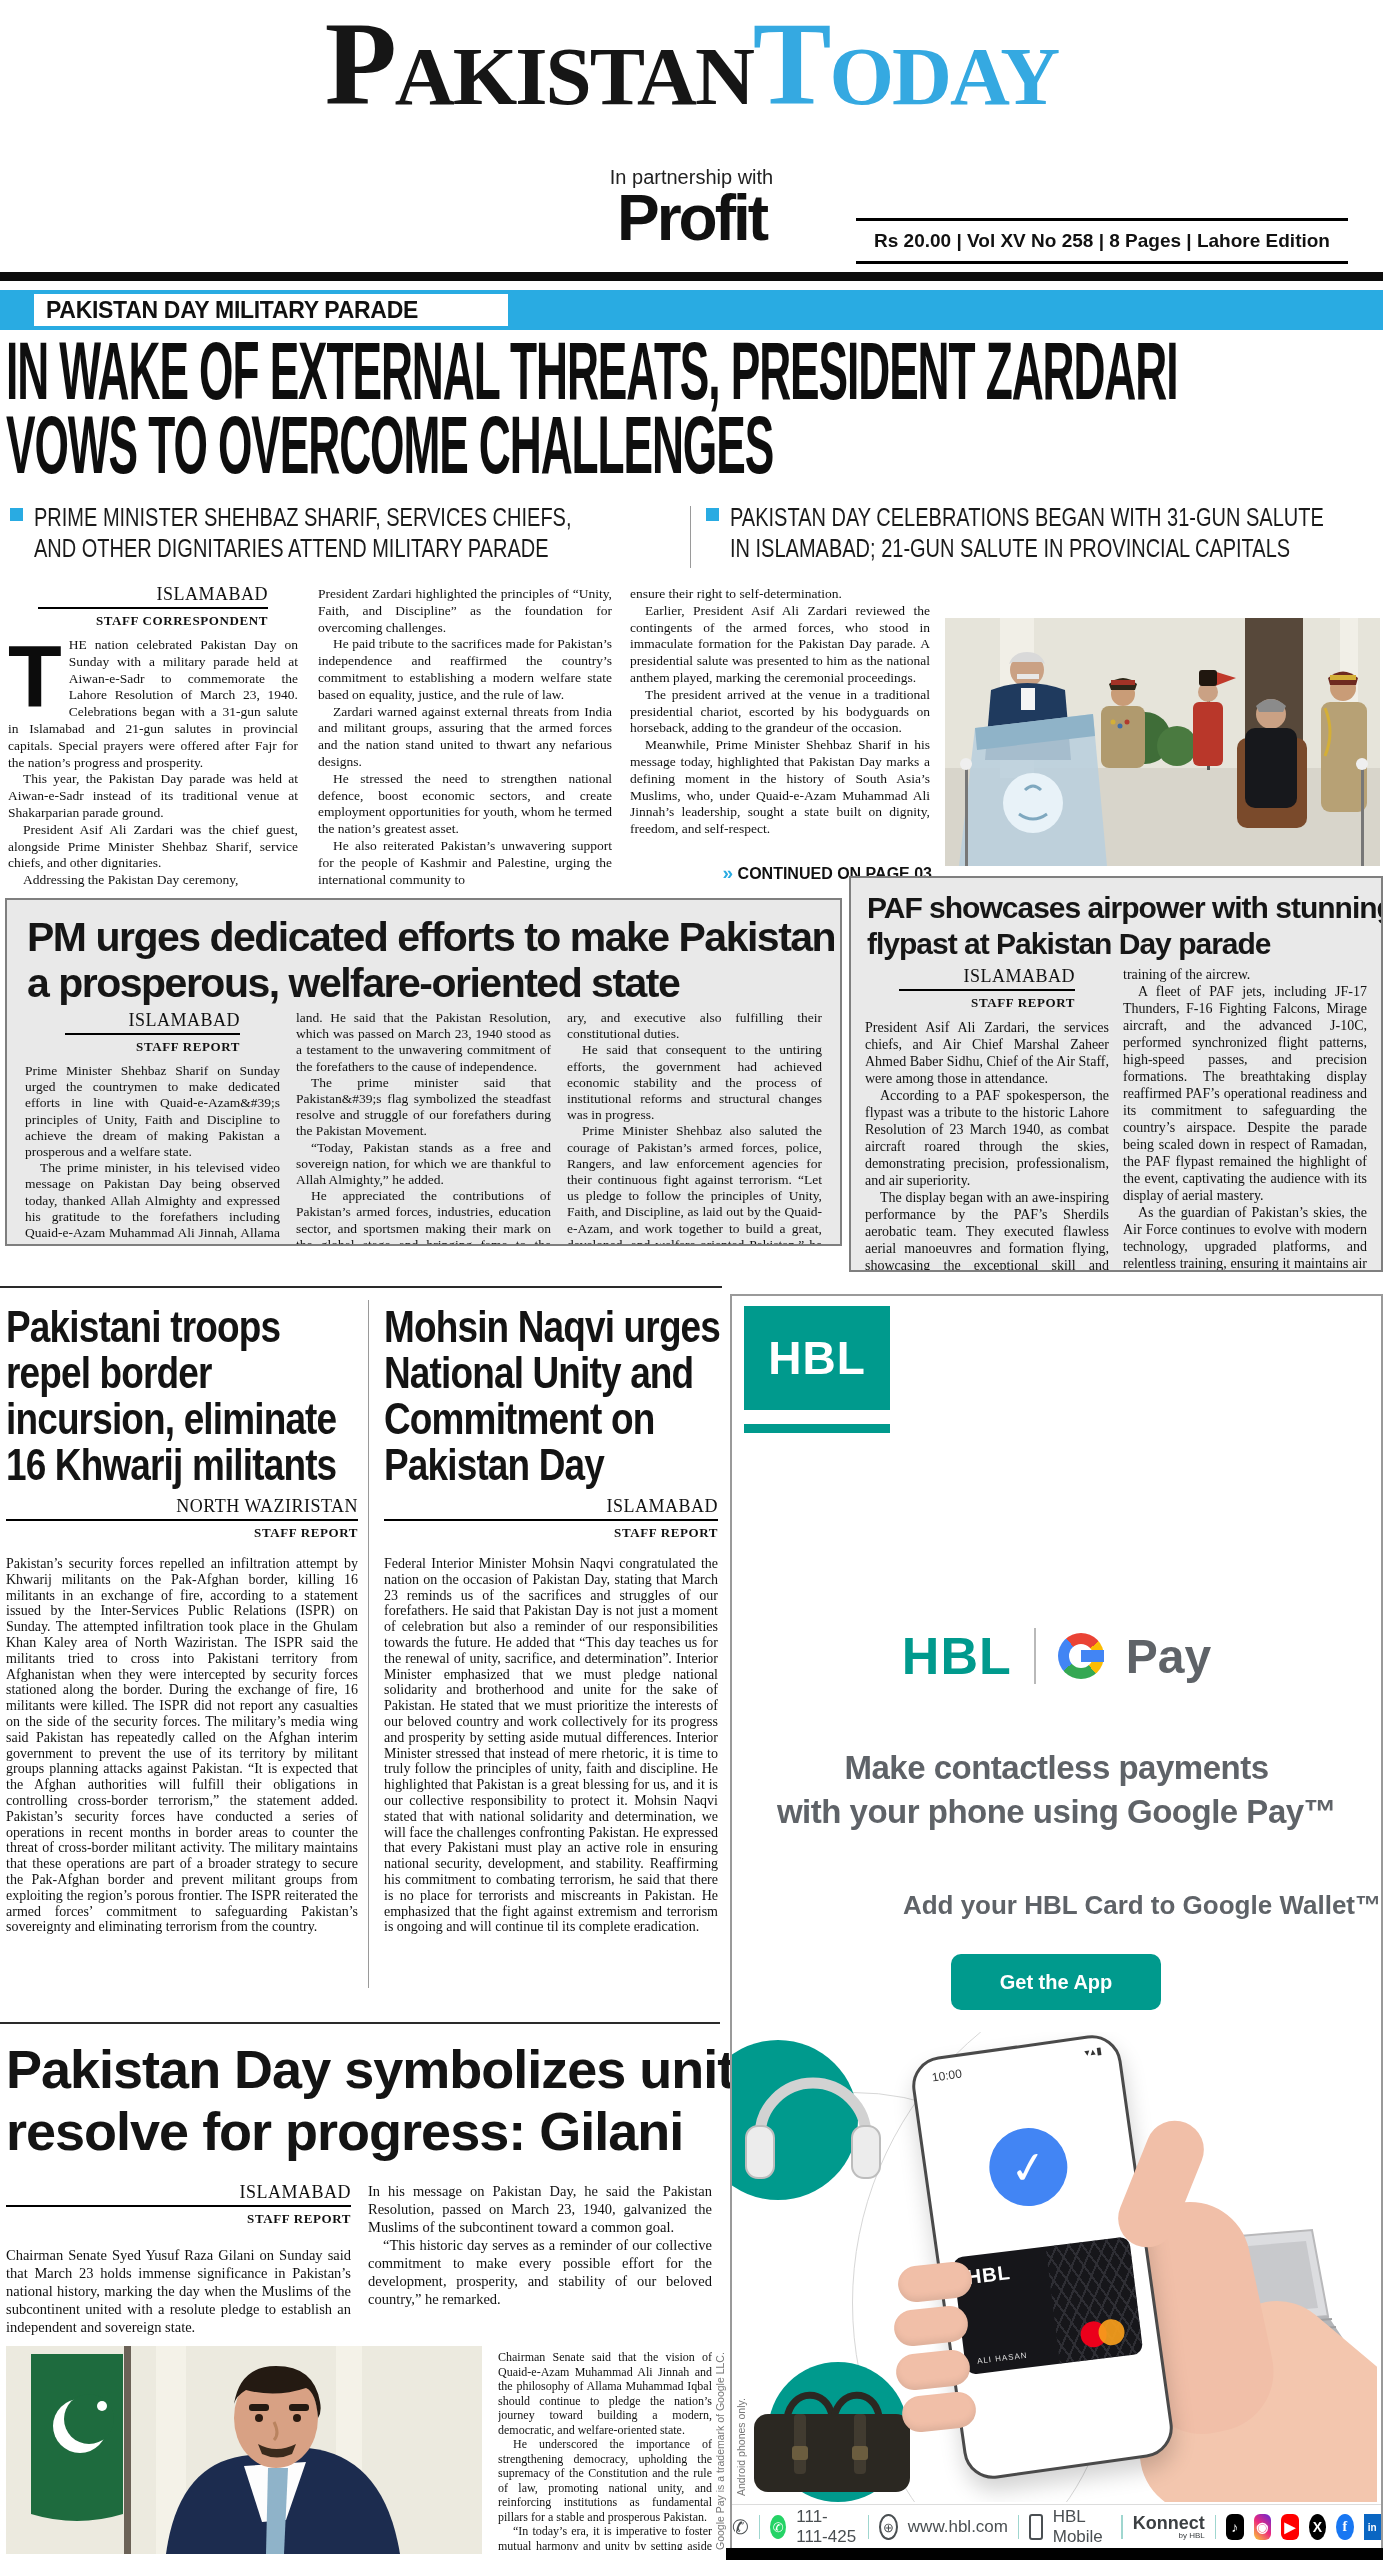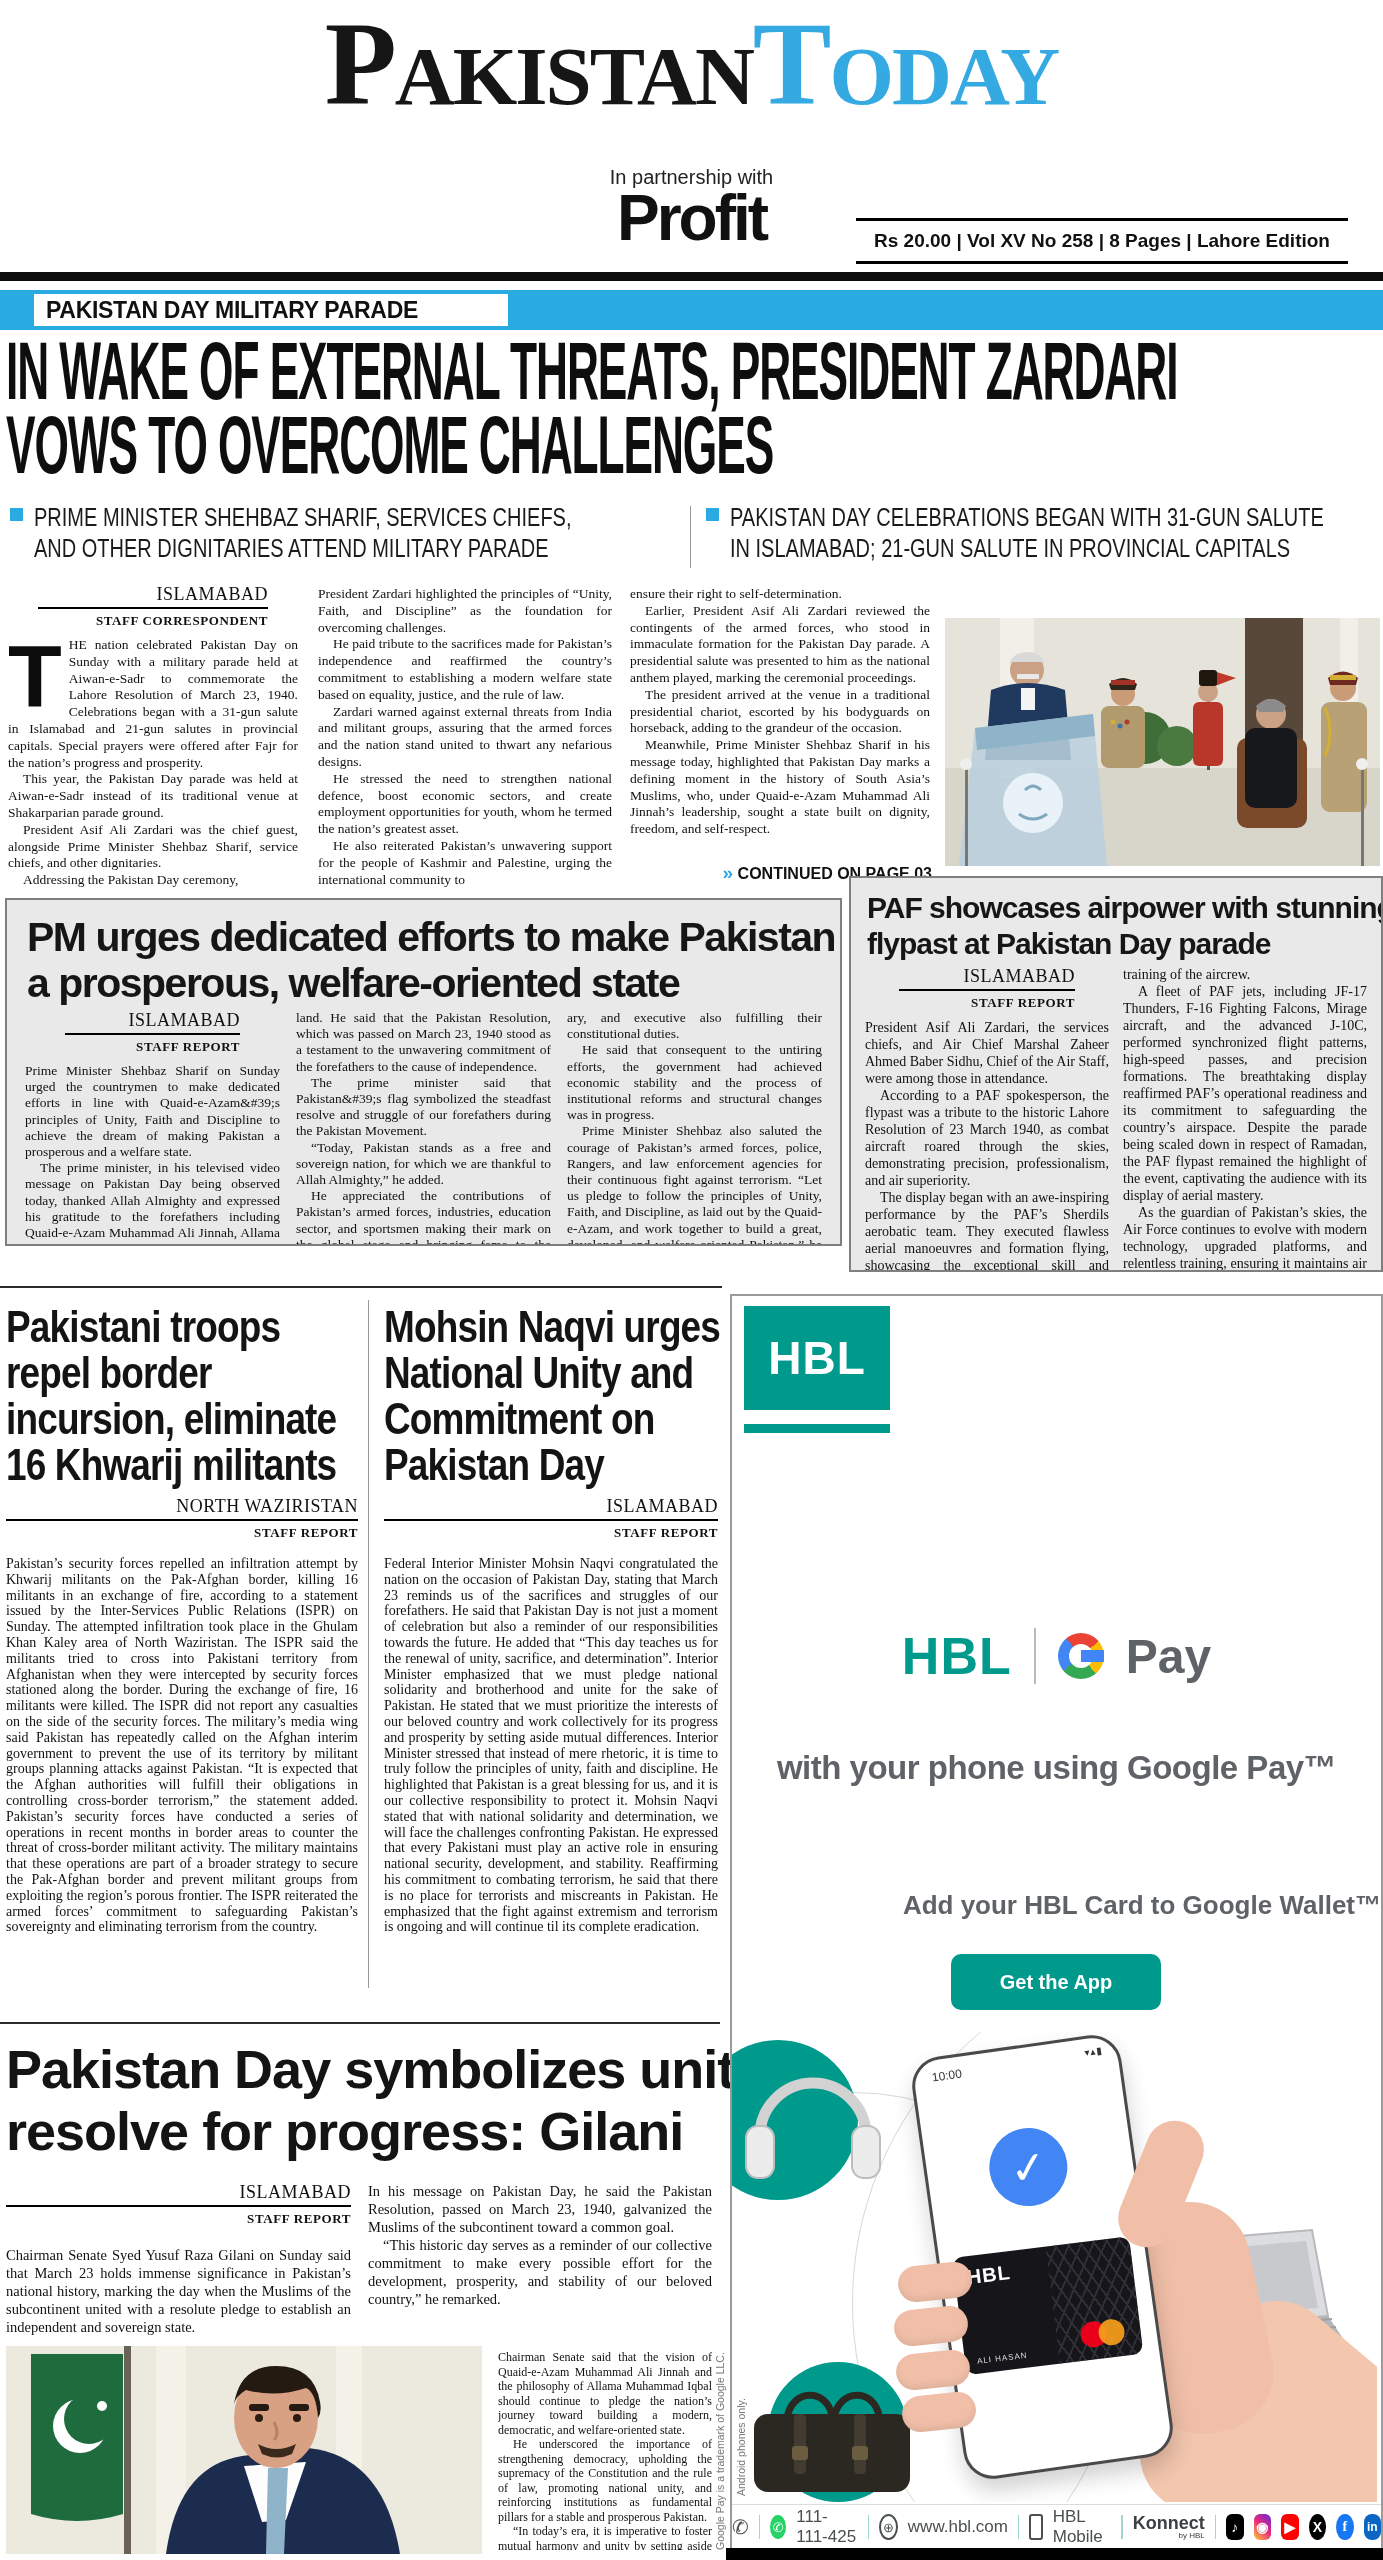--- a/index.html
+++ b/index.html
@@ -381,20 +381,21 @@
     <div class="abs ad-logobar teal"></div>
 
     <div class="abs lockup">
       <span class="hbl">HBL</span>
       <span class="sep"></span>
       <span class="gp-g"></span>
       <span class="gp-pay">Pay</span>
     </div>
 
     <div class="abs ad-head">
+      <div>Make contactless payments</div>
       <div>with your phone using Google Pay™</div>
     </div>
     <div class="abs ad-sub">Add your HBL Card to Google Wallet™</div>
     <div class="abs ad-btn teal">Get the App</div>
 
     <div class="abs scene">
       <div class="abs arc" style="left:-140px;top:60px;width:520px;height:520px"></div>
       <div class="abs arc" style="left:120px;top:-80px;width:700px;height:700px"></div>
       <div class="abs circ teal" style="left:-34px;top:8px;width:160px;height:160px"></div>
       <div class="abs circ teal" style="left:36px;top:330px;width:140px;height:140px"></div>
@@ -464,18 +465,18 @@
       <span class="konnect">
         <span>Konnect</span>
         <small>by HBL</small>
       </span>
       <span class="fsep"></span>
       <span class="si" style="background:#000">♪</span>
       <span class="si" style="background:linear-gradient(45deg,#f9ce34,#ee2a7b,#6228d7)">◉</span>
       <span class="si" style="background:#f00">▶</span>
       <span class="si" style="background:#000;border-radius:50%">X</span>
       <span class="si" style="background:#1877f2;border-radius:50%;font-family:'Liberation Serif',serif">f</span>
-      <span class="si" style="background:#0a66c2;border-radius:8px;font-size:12px">in</span>
+      <span class="si" style="background:#0a66c2;border-radius:0;font-size:10px">in</span>
     </div>
   </div>
 
   <div class="abs blackbar"></div>
 </div>
 
 </body></html>

